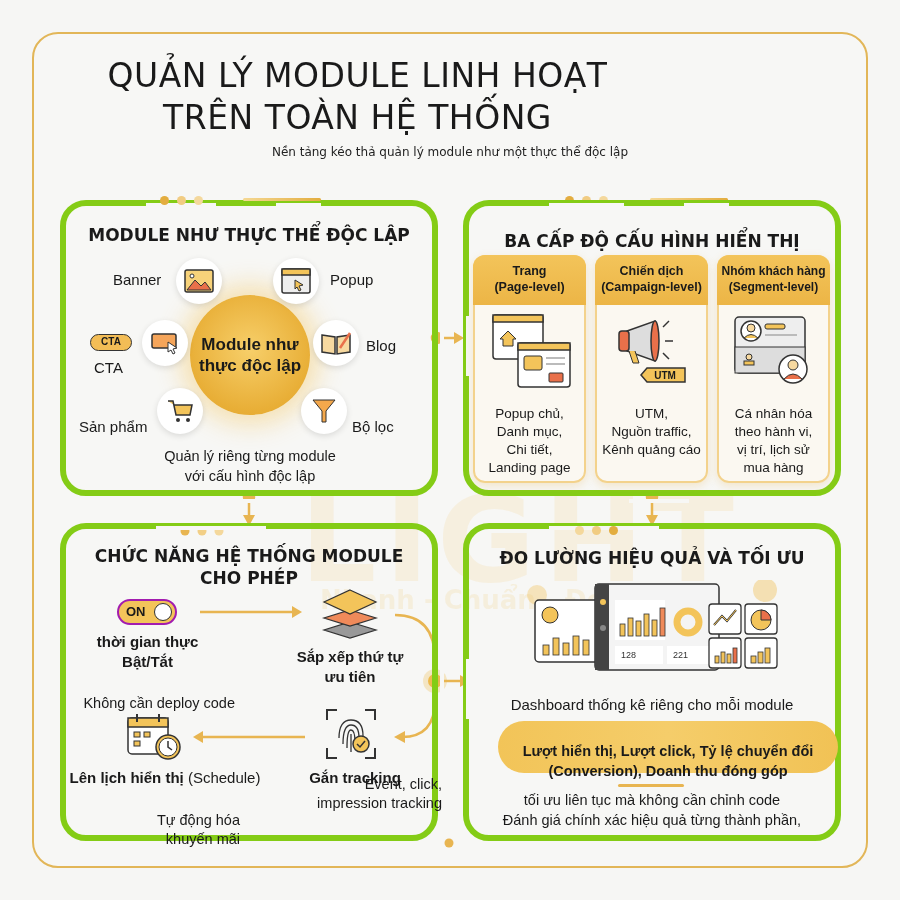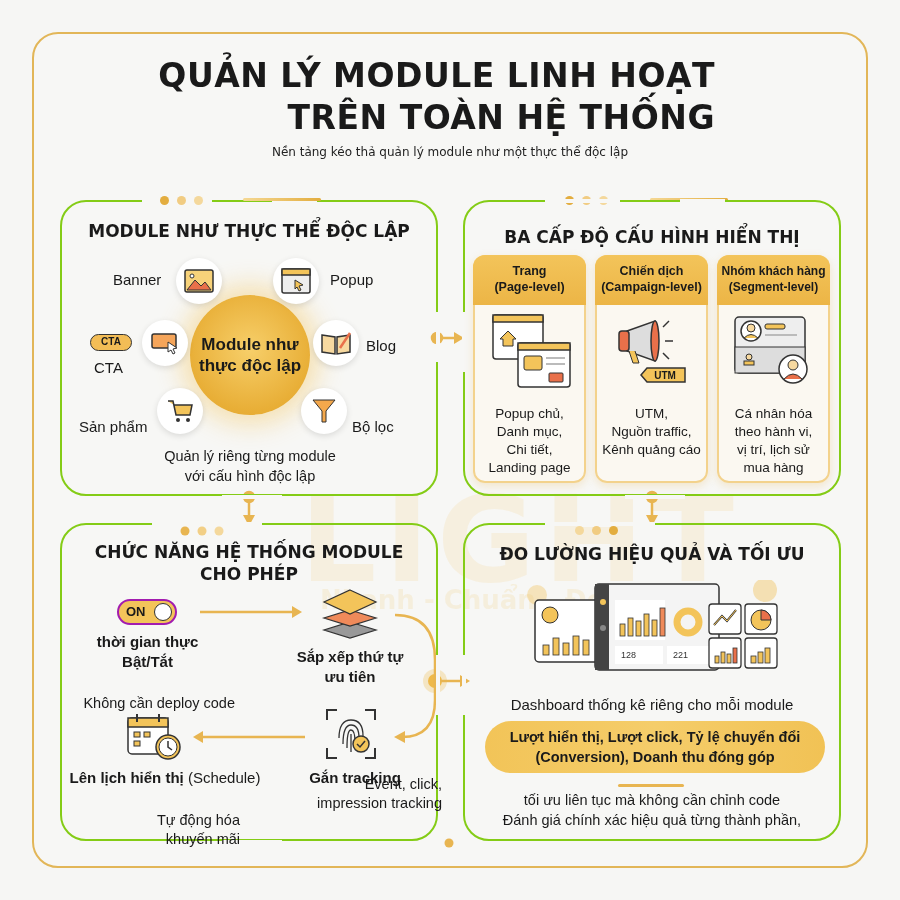--- a/index.html
+++ b/index.html
@@ -7,26 +7,26 @@
   body { font-family: "Liberation Sans", "DejaVu Sans", sans-serif; color: #1a1a1a; position: relative; }
 
   .frame { position: absolute; left: 32px; top: 32px; width: 836px; height: 836px;
     border: 2px solid #e2b658; border-radius: 26px; background: #f7f7f5; }
 
   .watermark { position: absolute; left: 300px; top: 470px; font-size: 120px; font-weight: 900;
     color: rgba(240,200,110,0.16); letter-spacing: 8px; font-family: "DejaVu Sans", sans-serif; }
   .watermark-sub { position: absolute; left: 320px; top: 585px; font-size: 26px; font-weight: 700;
     color: rgba(240,200,110,0.18); font-family: "DejaVu Sans", sans-serif; }
 
-  .title { position: absolute; left: 0; width: 715px; text-align: right; font-weight: 700;
+  .title { position: absolute; left: 0; width: 715px; text-align: center; font-weight: 400;
     font-size: 33px; line-height: 42px; top: 55px; letter-spacing: 0.5px; font-family: "DejaVu Sans", sans-serif; }
   .subtitle { position: absolute; left: 0; width: 900px; text-align: center; top: 145px;
     font-size: 12px; color: #222; font-family: "DejaVu Sans", sans-serif; }
 
-  .card { position: absolute; border: 2px solid #84cc16; border-radius: 26px; background: transparent; }
+  .card { position: absolute; border: 6px solid #84cc16; border-radius: 26px; background: transparent; }
   .card .gap { position: absolute; height: 4px; background: #f7f7f5; }
   .card-title { position: absolute; left: 0; width: 100%; text-align: center; font-weight: 700;
     font-size: 17px; font-family: "DejaVu Sans", sans-serif; line-height: 22px; }
   .dots { position: absolute; display: flex; gap: 8px; }
   .dots span { width: 9px; height: 9px; border-radius: 50%; background: #e3ad3f; }
   .dots span:nth-child(2) { background: #f1cc82; }
   .dots span:nth-child(3) { background: #f4d89c; }
   .goldline { position: absolute; height: 3px; background: linear-gradient(90deg,#f5d893,#e3ad3f); border-radius: 2px; }
 
   .c1 { left: 60px; top: 200px; width: 378px; height: 296px; }
@@ -49,22 +49,22 @@
   .col { position: absolute; top: 255px; width: 113px; height: 228px; border-radius: 12px;
     background: #fbf8f1; box-shadow: 0 0 0 2px #f3d28c inset, 0 3px 8px rgba(230,180,80,0.25); }
   .col-head { height: 50px; border-radius: 12px 12px 0 0; background: linear-gradient(180deg,#f3c45a,#ecb546);
     text-align: center; font-size: 12.5px; font-weight: 700; line-height: 16px; padding-top: 8px; color: #1a1a1a; }
   .col-text { position: absolute; left: 0; width: 100%; top: 150px; text-align: center; font-size: 13.5px; line-height: 18px; }
   .col-icon { position: absolute; left: 10px; top: 58px; width: 93px; height: 80px; }
 
   .fn-title { position: absolute; text-align: center; font-weight: 700; font-size: 15px; line-height: 20px; }
   .fn-sub { position: absolute; text-align: right; font-size: 14.5px; line-height: 19px; margin-top: 19px; }
 
-  .metric-pill { position: absolute; left: 485px; top: 721px; width: 340px; height: 52px; border-radius: 26px;
-    background: linear-gradient(90deg,#f2c458,#f5cd6a,#f1c255); text-align: center; font-weight: 700; font-size: 14.5px; line-height: 20px; padding-top: 6px; }
+  .metric-pill { position: absolute; left: 498px; top: 721px; width: 340px; height: 52px; border-radius: 26px;
+    background: linear-gradient(90deg,#f2c458,#f5cd6a,#f1c255); text-align: center; font-weight: 700; font-size: 14.5px; line-height: 20px; padding-top: 20px; }
   .divider { position: absolute; left: 618px; top: 784px; width: 66px; height: 3px; background: #e8b551; border-radius: 2px; }
 </style>
 </head>
 <body>
 
 <div class="frame"></div>
 
 <div class="watermark">LIGHT</div>
 <div class="watermark-sub">Nhanh - Chuẩn - Đẹp</div>
 

